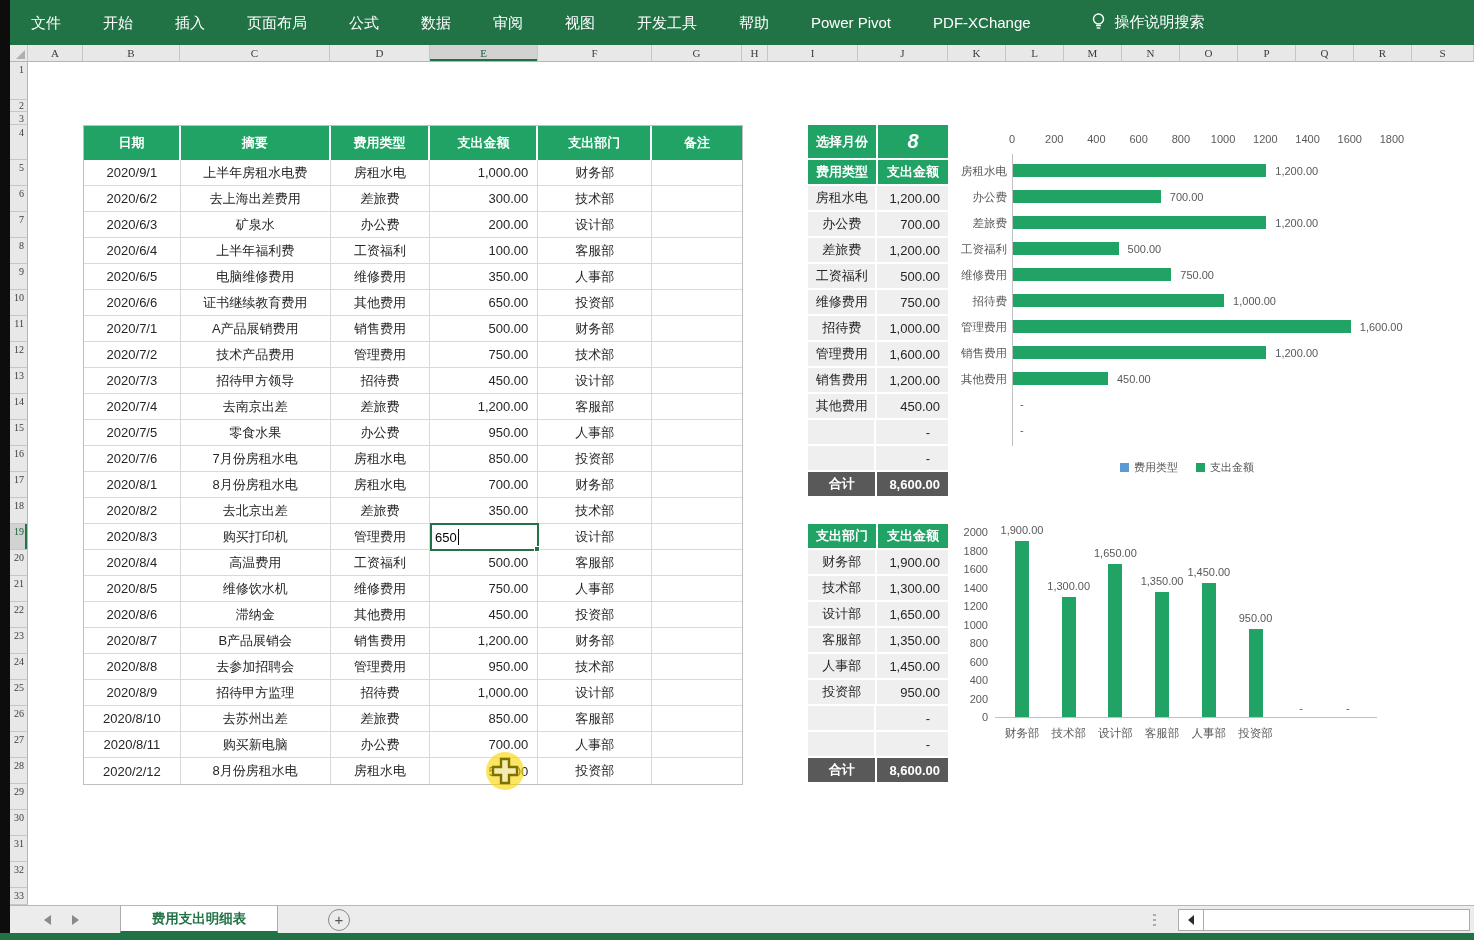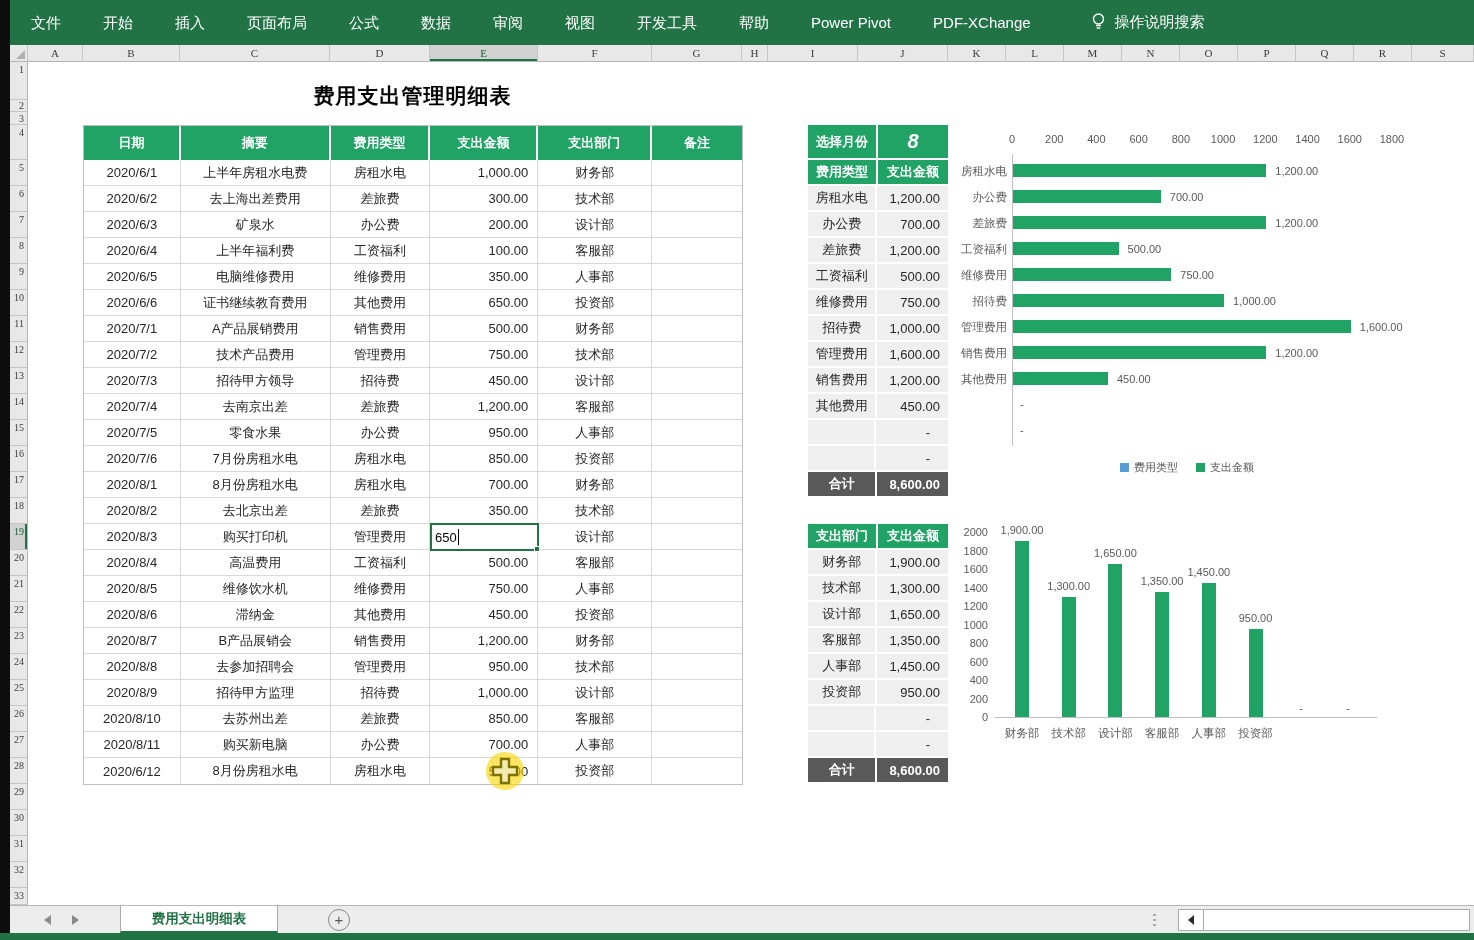--- a/index.html
+++ b/index.html
@@ -204,33 +204,32 @@
       <div class="rhc" style="height: 26px; line-height: 16px;">28</div>
       <div class="rhc" style="height: 26px; line-height: 16px;">29</div>
       <div class="rhc" style="height: 26px; line-height: 16px;">30</div>
       <div class="rhc" style="height: 26px; line-height: 16px;">31</div>
       <div class="rhc" style="height: 26px; line-height: 16px;">32</div>
       <div class="rhc" style="height: 17px; line-height: 16px;">33</div>
     </div>
 
   <div class="sheet"></div>
 
-  <div class="sheet-title">费用支出管理明细表</div>
 
   <div class="main-table" id="main-table">
       <div class="mhrow">
         <div class="mhcell" style="width: 97px;">日期</div>
         <div class="mhcell" style="width: 150px;">摘要</div>
         <div class="mhcell" style="width: 100px;">费用类型</div>
         <div class="mhcell" style="width: 108px;">支出金额</div>
         <div class="mhcell" style="width: 114px;">支出部门</div>
         <div class="mhcell" style="width: 90px;">备注</div>
       </div>
       <div class="mrow">
-        <div class="mcell" style="width: 97px;">2020/6/1</div>
+        <div class="mcell" style="width: 97px;">2020/9/1</div>
         <div class="mcell" style="width: 150px;">上半年房租水电费</div>
         <div class="mcell" style="width: 100px;">房租水电</div>
         <div class="mcell num" style="width: 108px;">1,000.00</div>
         <div class="mcell" style="width: 114px;">财务部</div>
         <div class="mcell" style="width: 90px;"></div>
       </div>
       <div class="mrow">
         <div class="mcell" style="width: 97px;">2020/6/2</div>
         <div class="mcell" style="width: 150px;">去上海出差费用</div>
         <div class="mcell" style="width: 100px;">差旅费</div>
@@ -400,21 +399,21 @@
       </div>
       <div class="mrow">
         <div class="mcell" style="width: 97px;">2020/8/11</div>
         <div class="mcell" style="width: 150px;">购买新电脑</div>
         <div class="mcell" style="width: 100px;">办公费</div>
         <div class="mcell num" style="width: 108px;">700.00</div>
         <div class="mcell" style="width: 114px;">人事部</div>
         <div class="mcell" style="width: 90px;"></div>
       </div>
       <div class="mrow">
-        <div class="mcell" style="width: 97px;">2020/6/12</div>
+        <div class="mcell" style="width: 97px;">2020/2/12</div>
         <div class="mcell" style="width: 150px;">8月份房租水电</div>
         <div class="mcell" style="width: 100px;">房租水电</div>
         <div class="mcell num" style="width: 108px;">500.00</div>
         <div class="mcell" style="width: 114px;">投资部</div>
         <div class="mcell" style="width: 90px;"></div>
       </div>
     </div>
 
   <div class="sumtab" id="type-table" style="left:768px; top:125px;">
       <div class="srow tall">

